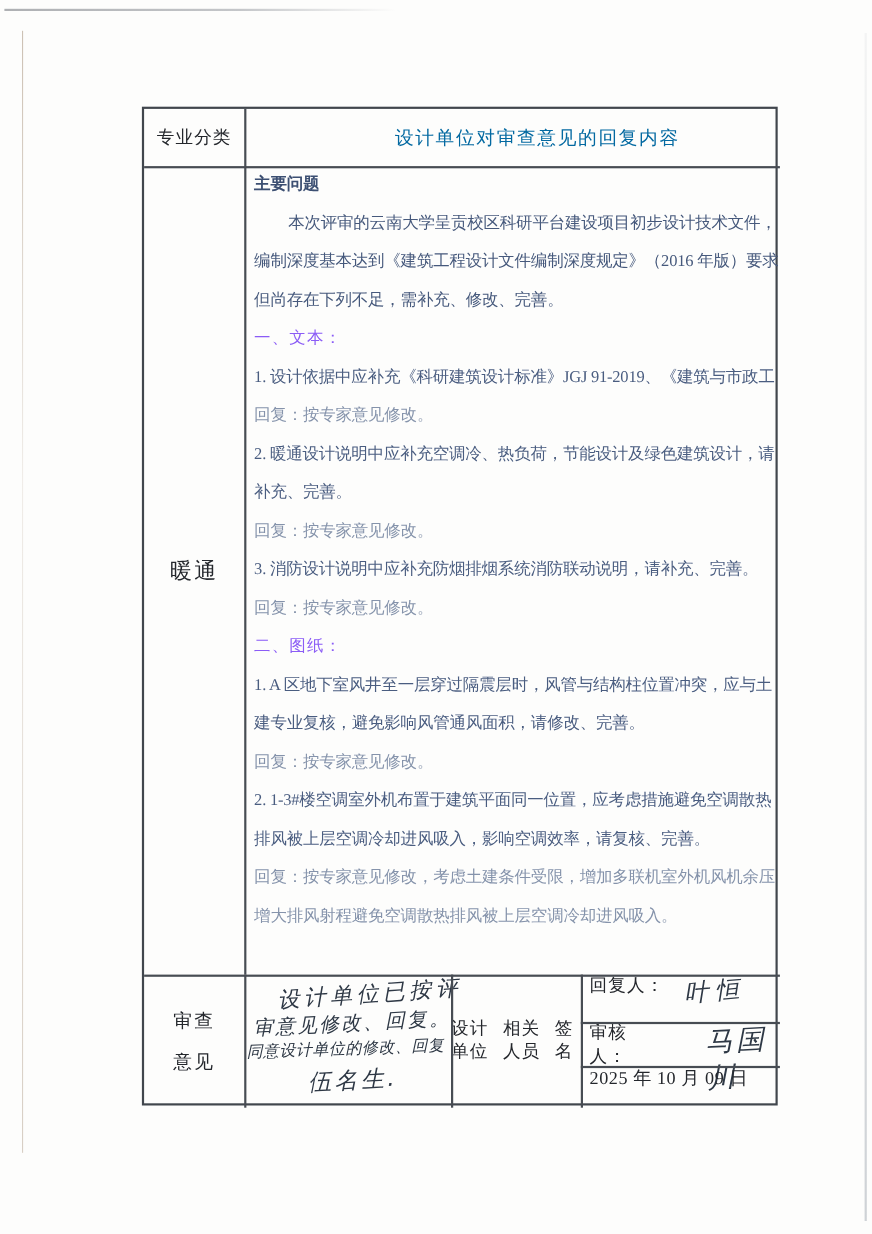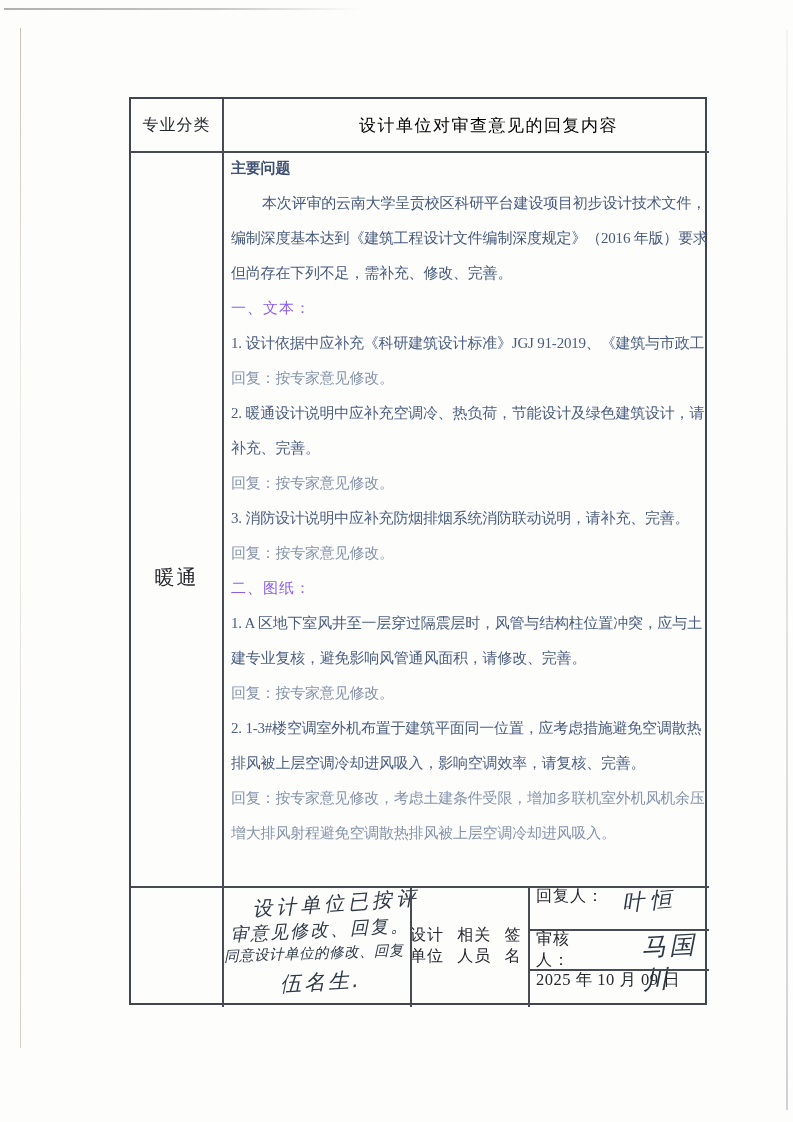--- a/index.html
+++ b/index.html
@@ -27,23 +27,23 @@
     position:absolute; left:129px; top:97px; width:578px; height:908px;
     border:2px solid #41464d;
   }
   .cell { position:absolute; }
   .vline { position:absolute; width:1.6px; background:#474c53; }
   .hline { position:absolute; height:1.6px; background:#474c53; }
 
   .th1 { left:0; top:0; width:91px; height:52px; display:flex; align-items:center; justify-content:center;
          font-size:16px; letter-spacing:1px; color:#24272c; }
   .th2 { left:91px; top:0; width:487px; height:52px; display:flex; align-items:center; justify-content:center;
-         font-size:17px; letter-spacing:1.5px; color:#000000;padding-left:46px; }
+         font-size:17px; letter-spacing:1.5px; color:#0369a1;padding-left:46px; }
 
-  .cat-cell { left:0; top:52px; width:91px; height:853px; display:flex; align-items:center; justify-content:center;
+  .cat-cell { left:0; top:52px; width:91px; height:735px; display:flex; align-items:center; justify-content:center;
               font-size:20px; letter-spacing:2px; color:#24272c; }
 
   .content-cell { left:91px; top:52px; width:487px; height:735px; padding:0 5px 0 9px; overflow:hidden; }
   .content-line { font-size:15px; line-height:35px; letter-spacing:-0.2px; white-space:nowrap; }
   .ln-heading     { color:#3c4f72; font-weight:bold; }
   .ln-body        { color:#46597c; }
   .ln-body_indent { color:#46597c; text-indent:31px; }
   .ln-section     { color:#8b5cf6; font-weight:normal; letter-spacing:1px; }
   .ln-item        { color:#4a5d80; }
   .ln-reply       { color:#8априм; }
@@ -109,20 +109,25 @@
         <div class="content-line ln-item idx-14">1. A 区地下室风井至一层穿过隔震层时，风管与结构柱位置冲突，应与土</div>
         <div class="content-line ln-item idx-15">建专业复核，避免影响风管通风面积，请修改、完善。</div>
         <div class="content-line ln-reply idx-16">回复：按专家意见修改。</div>
         <div class="content-line ln-item idx-17">2. 1-3#楼空调室外机布置于建筑平面同一位置，应考虑措施避免空调散热</div>
         <div class="content-line ln-item idx-18">排风被上层空调冷却进风吸入，影响空调效率，请复核、完善。</div>
         <div class="content-line ln-reply idx-19">回复：按专家意见修改，考虑土建条件受限，增加多联机室外机风机余压，</div>
         <div class="content-line ln-reply idx-20">增大排风射程避免空调散热排风被上层空调冷却进风吸入。</div>
       </div>
     <div class="hline" style="left:0; top:787px; width:578px;"></div>
 
+    <div class="cell review-label-cell">
+
+    <span class="idx-0">审查</span>
+        <span class="idx-1">意见</span>
+      </div>
 
     <div class="cell hand-cell">
 
     <div class="hw-line hand idx-0">设计单位已按评</div>
         <div class="hw-line hand idx-1">审意见修改、回复。</div>
         <div class="hw-line hand idx-2">同意设计单位的修改、回复</div>
         <div class="hw-line hand idx-3">伍名生.</div>
       </div>
 
     <div class="cell sign-label-cell">

